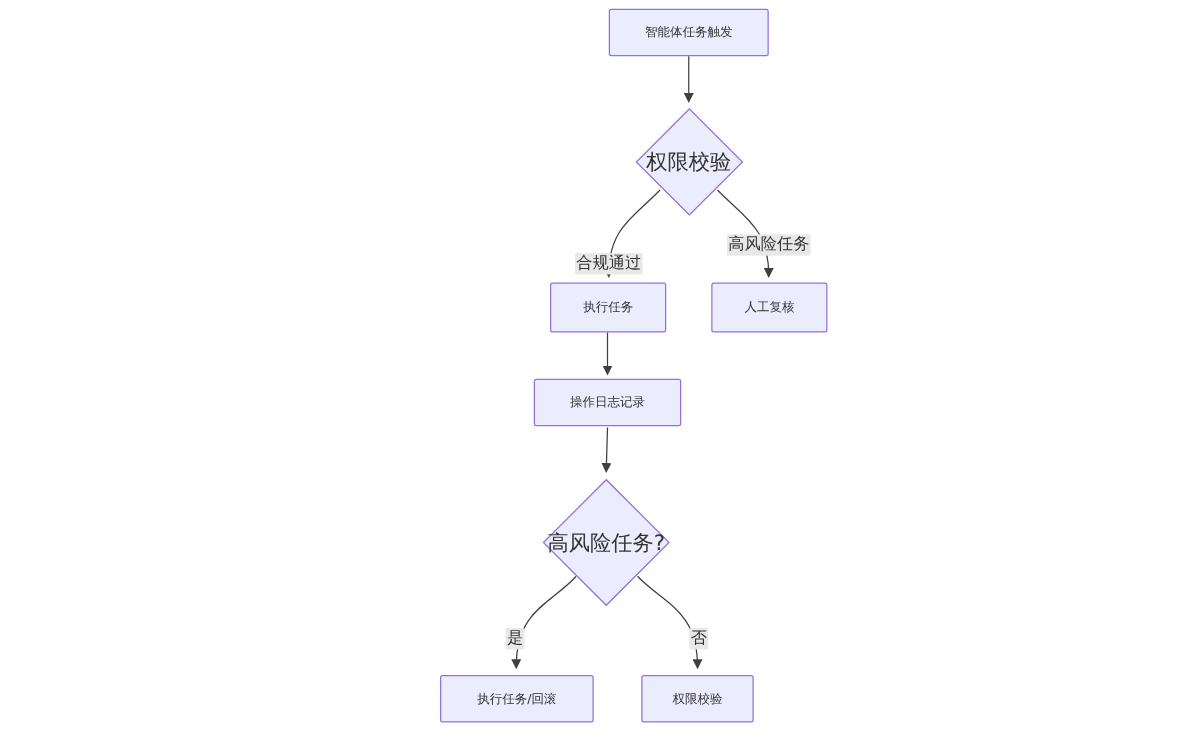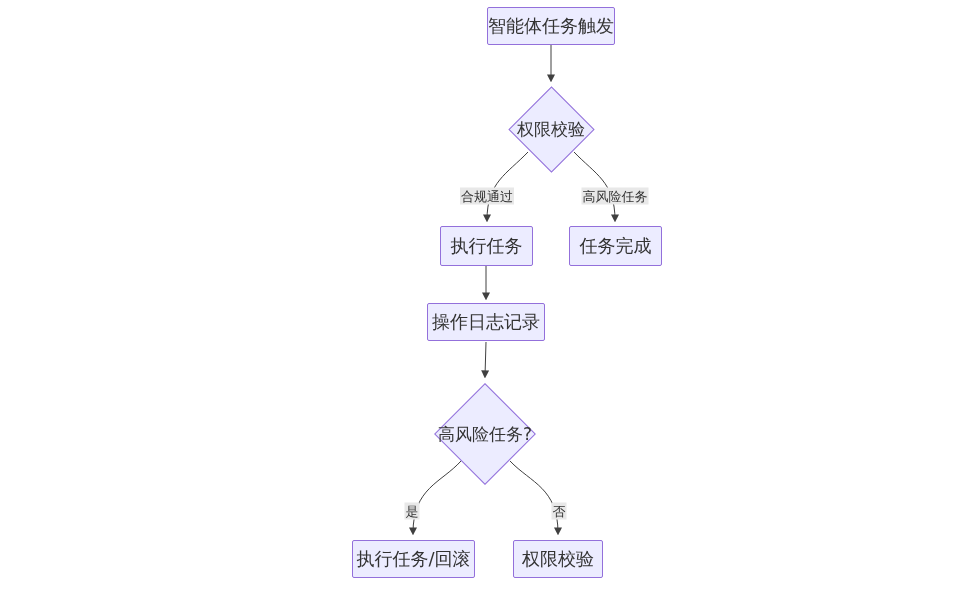--- a/index.html
+++ b/index.html
@@ -26,21 +26,21 @@
   }
   .arrowhead-shape { fill: var(--edge-line, #333333); }
   .node {
     position: absolute;
     display: flex;
     align-items: center;
     justify-content: center;
     background: var(--node-fill, #ECECFF);
     border: 1px solid var(--node-border, #9370DB);
     border-radius: 2px;
-    font-size: 18px;
+    font-size: 10px;
     color: var(--text, #333333);
     text-align: right;
     white-space: nowrap;
   }
   .diamond { position: absolute; }
   .diamond-shape {
     position: absolute;
     background: var(--node-fill, #ECECFF);
     border: 1px solid var(--node-border, #9370DB);
     transform: rotate(45deg);
@@ -86,26 +86,26 @@
     <path class="edge-path" d="M510,461 C531,483 558,488 558,533" marker-end="url(#arrowhead)"></path>
   </svg>
 
   <div class="node" style="left:487px; top:7px; width:128px; height:38px;">智能体任务触发</div>
 
   <div class="diamond" style="left:508px; top:86px; width:86px; height:86px;">
     <div class="diamond-shape" style="left:12.5px; top:12.5px; width:61px; height:61px;"></div>
     <div class="diamond-label">权限校验</div>
   </div>
 
-  <span class="edge-label" style="left:487px; top:196px;">合规通过</span>
+  <span class="edge-label" style="left:487px; top:211px;">合规通过</span>
   <span class="edge-label" style="left:615px; top:196px;">高风险任务</span>
 
   <div class="node" style="left:440px; top:226px; width:93px; height:40px;">执行任务</div>
 
-  <div class="node" style="left:569px; top:226px; width:93px; height:40px;">任务完成</div>
+  <div class="node" style="left:569px; top:226px; width:93px; height:40px;">人工复核</div>
 
   <div class="node" style="left:427px; top:303px; width:118px; height:38px;">操作日志记录</div>
 
   <div class="diamond" style="left:434px; top:383px; width:102px; height:102px;">
     <div class="diamond-shape" style="left:15px; top:15px; width:72px; height:72px;"></div>
     <div class="diamond-label">高风险任务?</div>
   </div>
 
   <span class="edge-label" style="left:412px; top:511px;">是</span>
   <span class="edge-label" style="left:559px; top:511px;">否</span>

